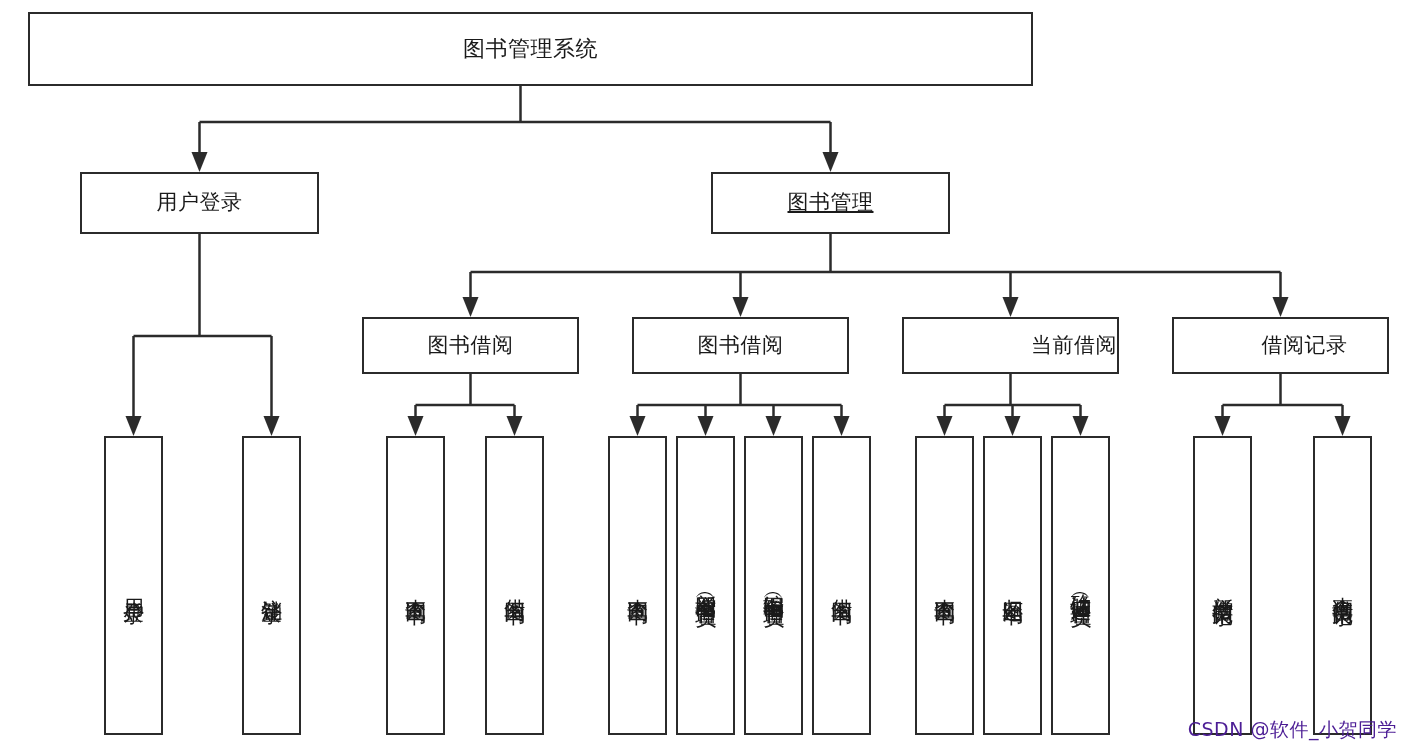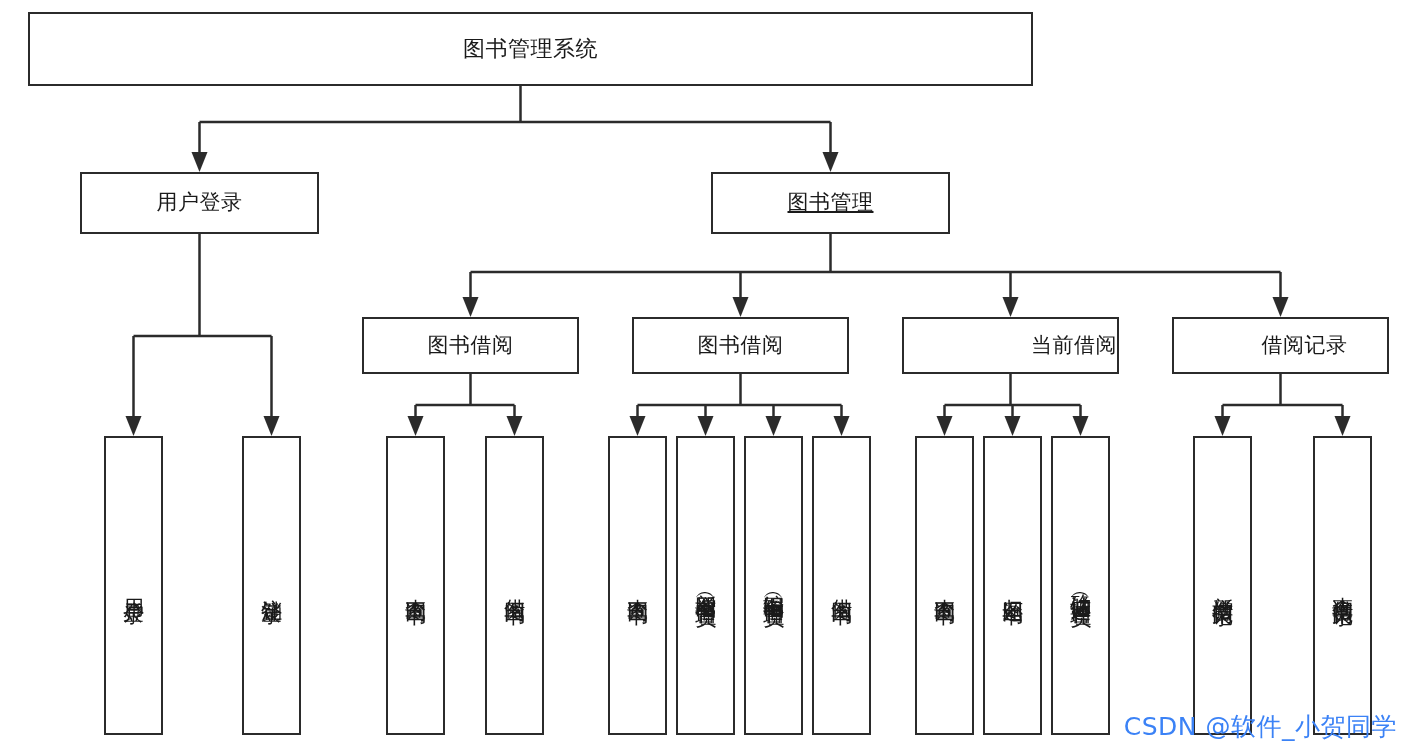--- a/index.html
+++ b/index.html
@@ -50,22 +50,22 @@
   .node.vert .vtext{
     writing-mode:vertical-rl;
     text-orientation:upright;
     display:block;
     white-space:nowrap;
   }
   .watermark{
     position:absolute;
     right:8px;
     bottom:4px;
-    font-size:25px;
-    color:#3b82f6;
+    font-size:19px;
+    color:#4c1d95;
     white-space:nowrap;
     letter-spacing:0.5px;
   }
 </style>
 </head>
 <body>
 
 <div id="diagram-root">
   <svg class="connectors" id="connector-layer" viewBox="0 0 1405 747" xmlns="http://www.w3.org/2000/svg">
       <line x1="520.5" y1="69" x2="520.5" y2="122" stroke="#2b2b2b" stroke-width="2.5"></line>

